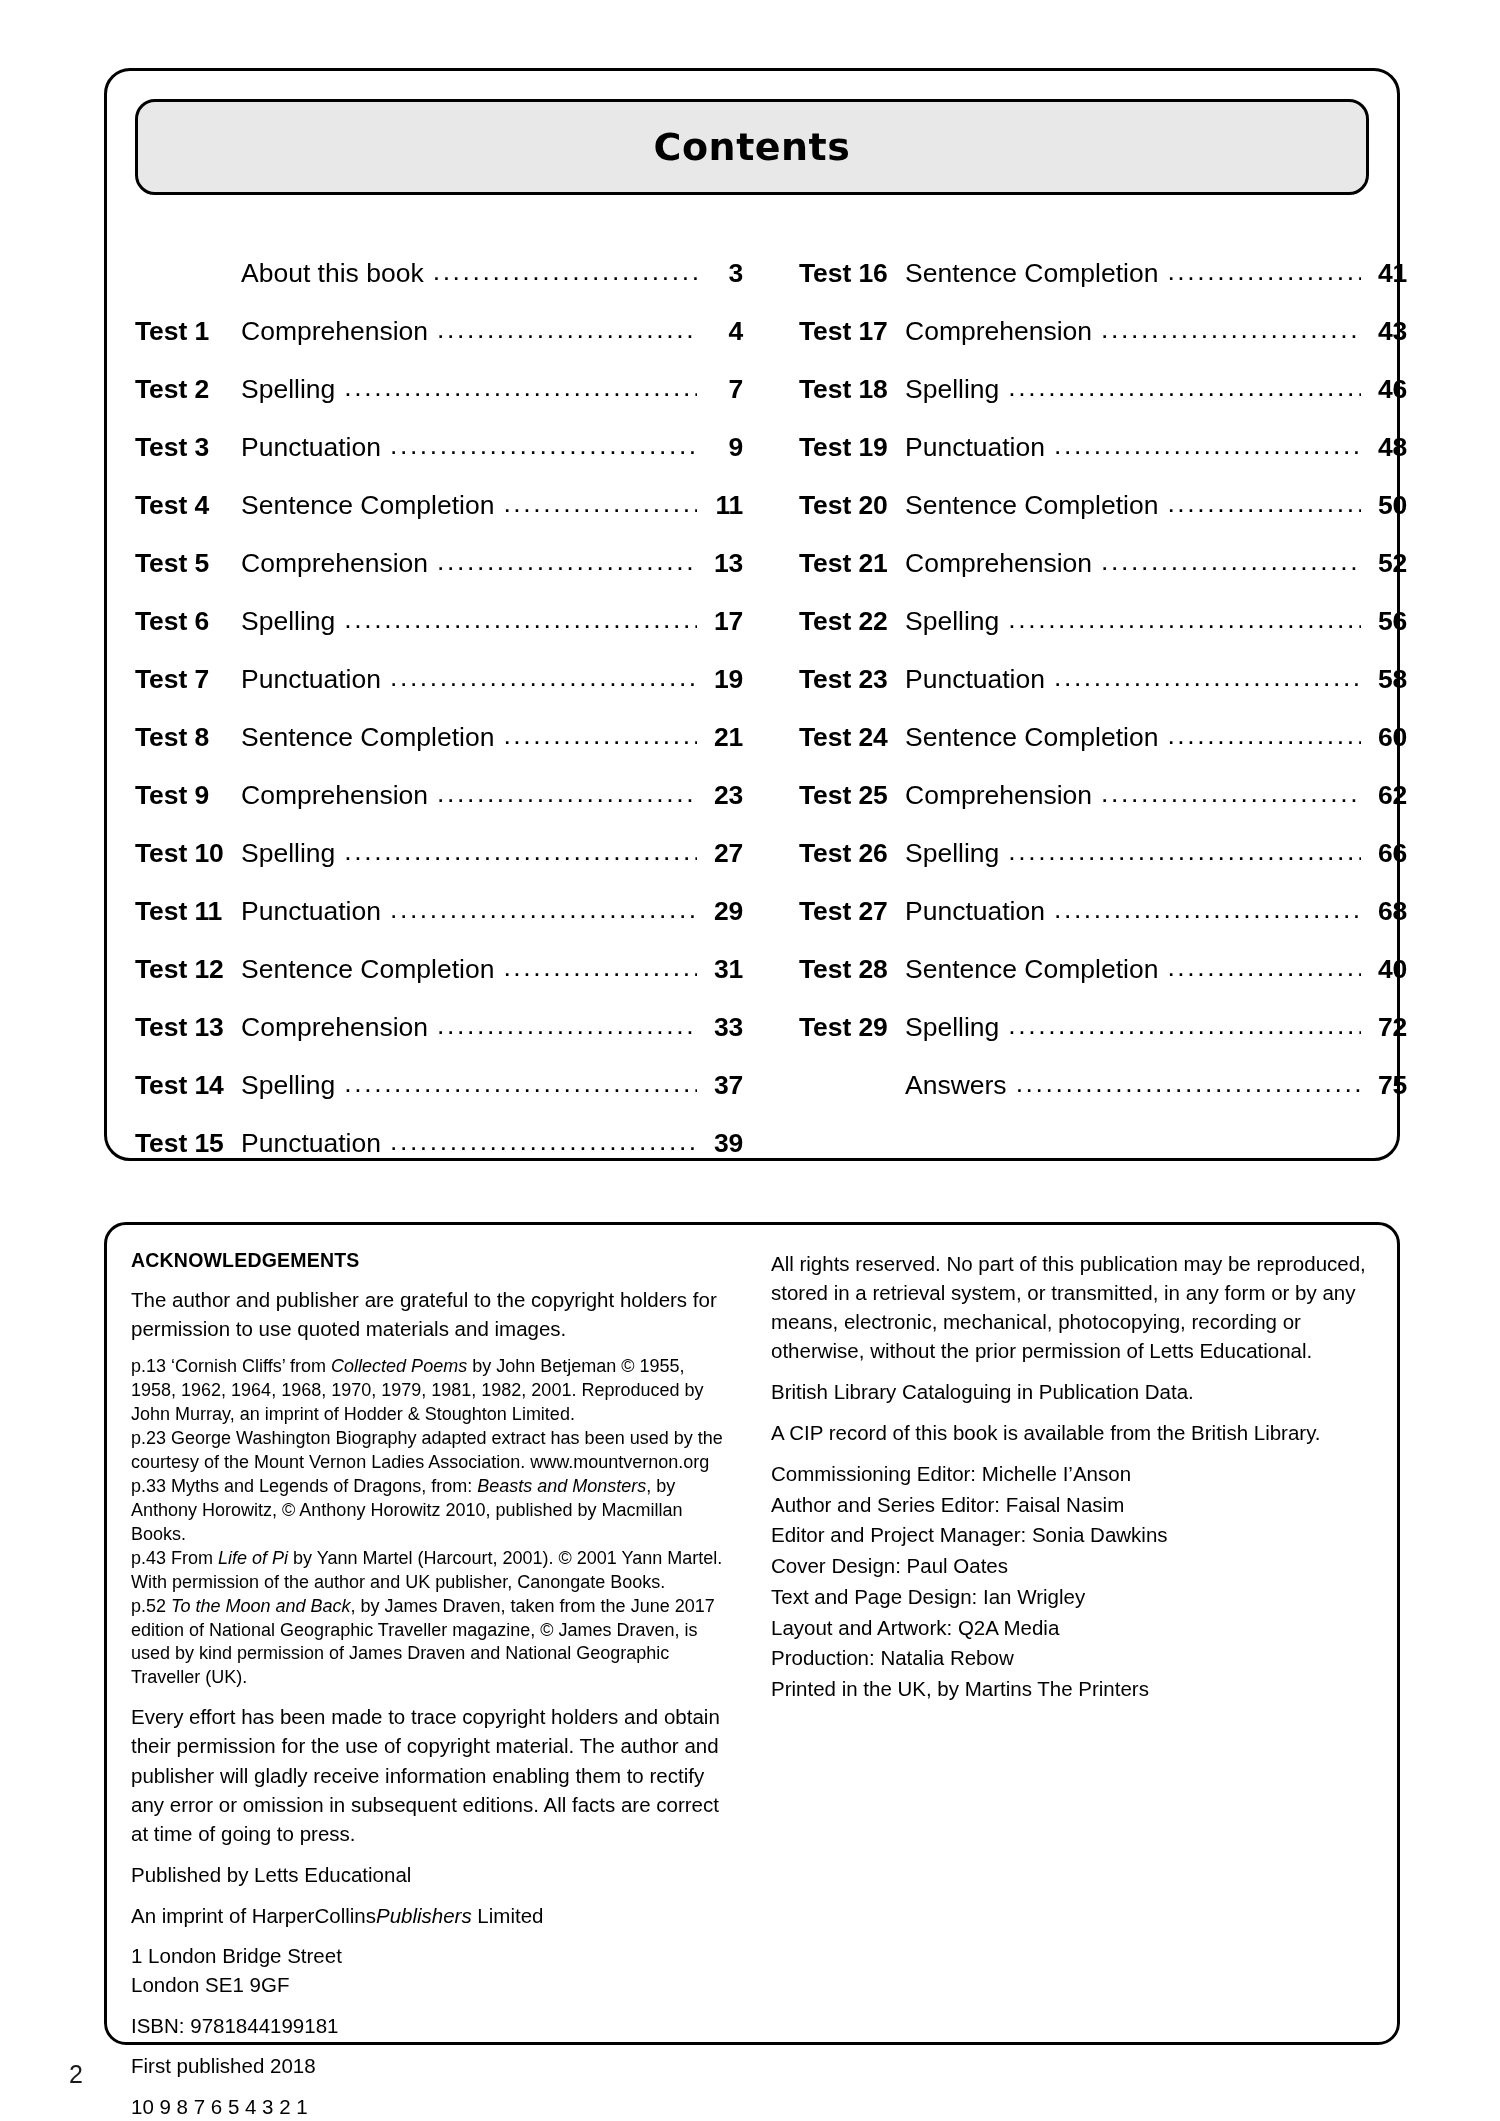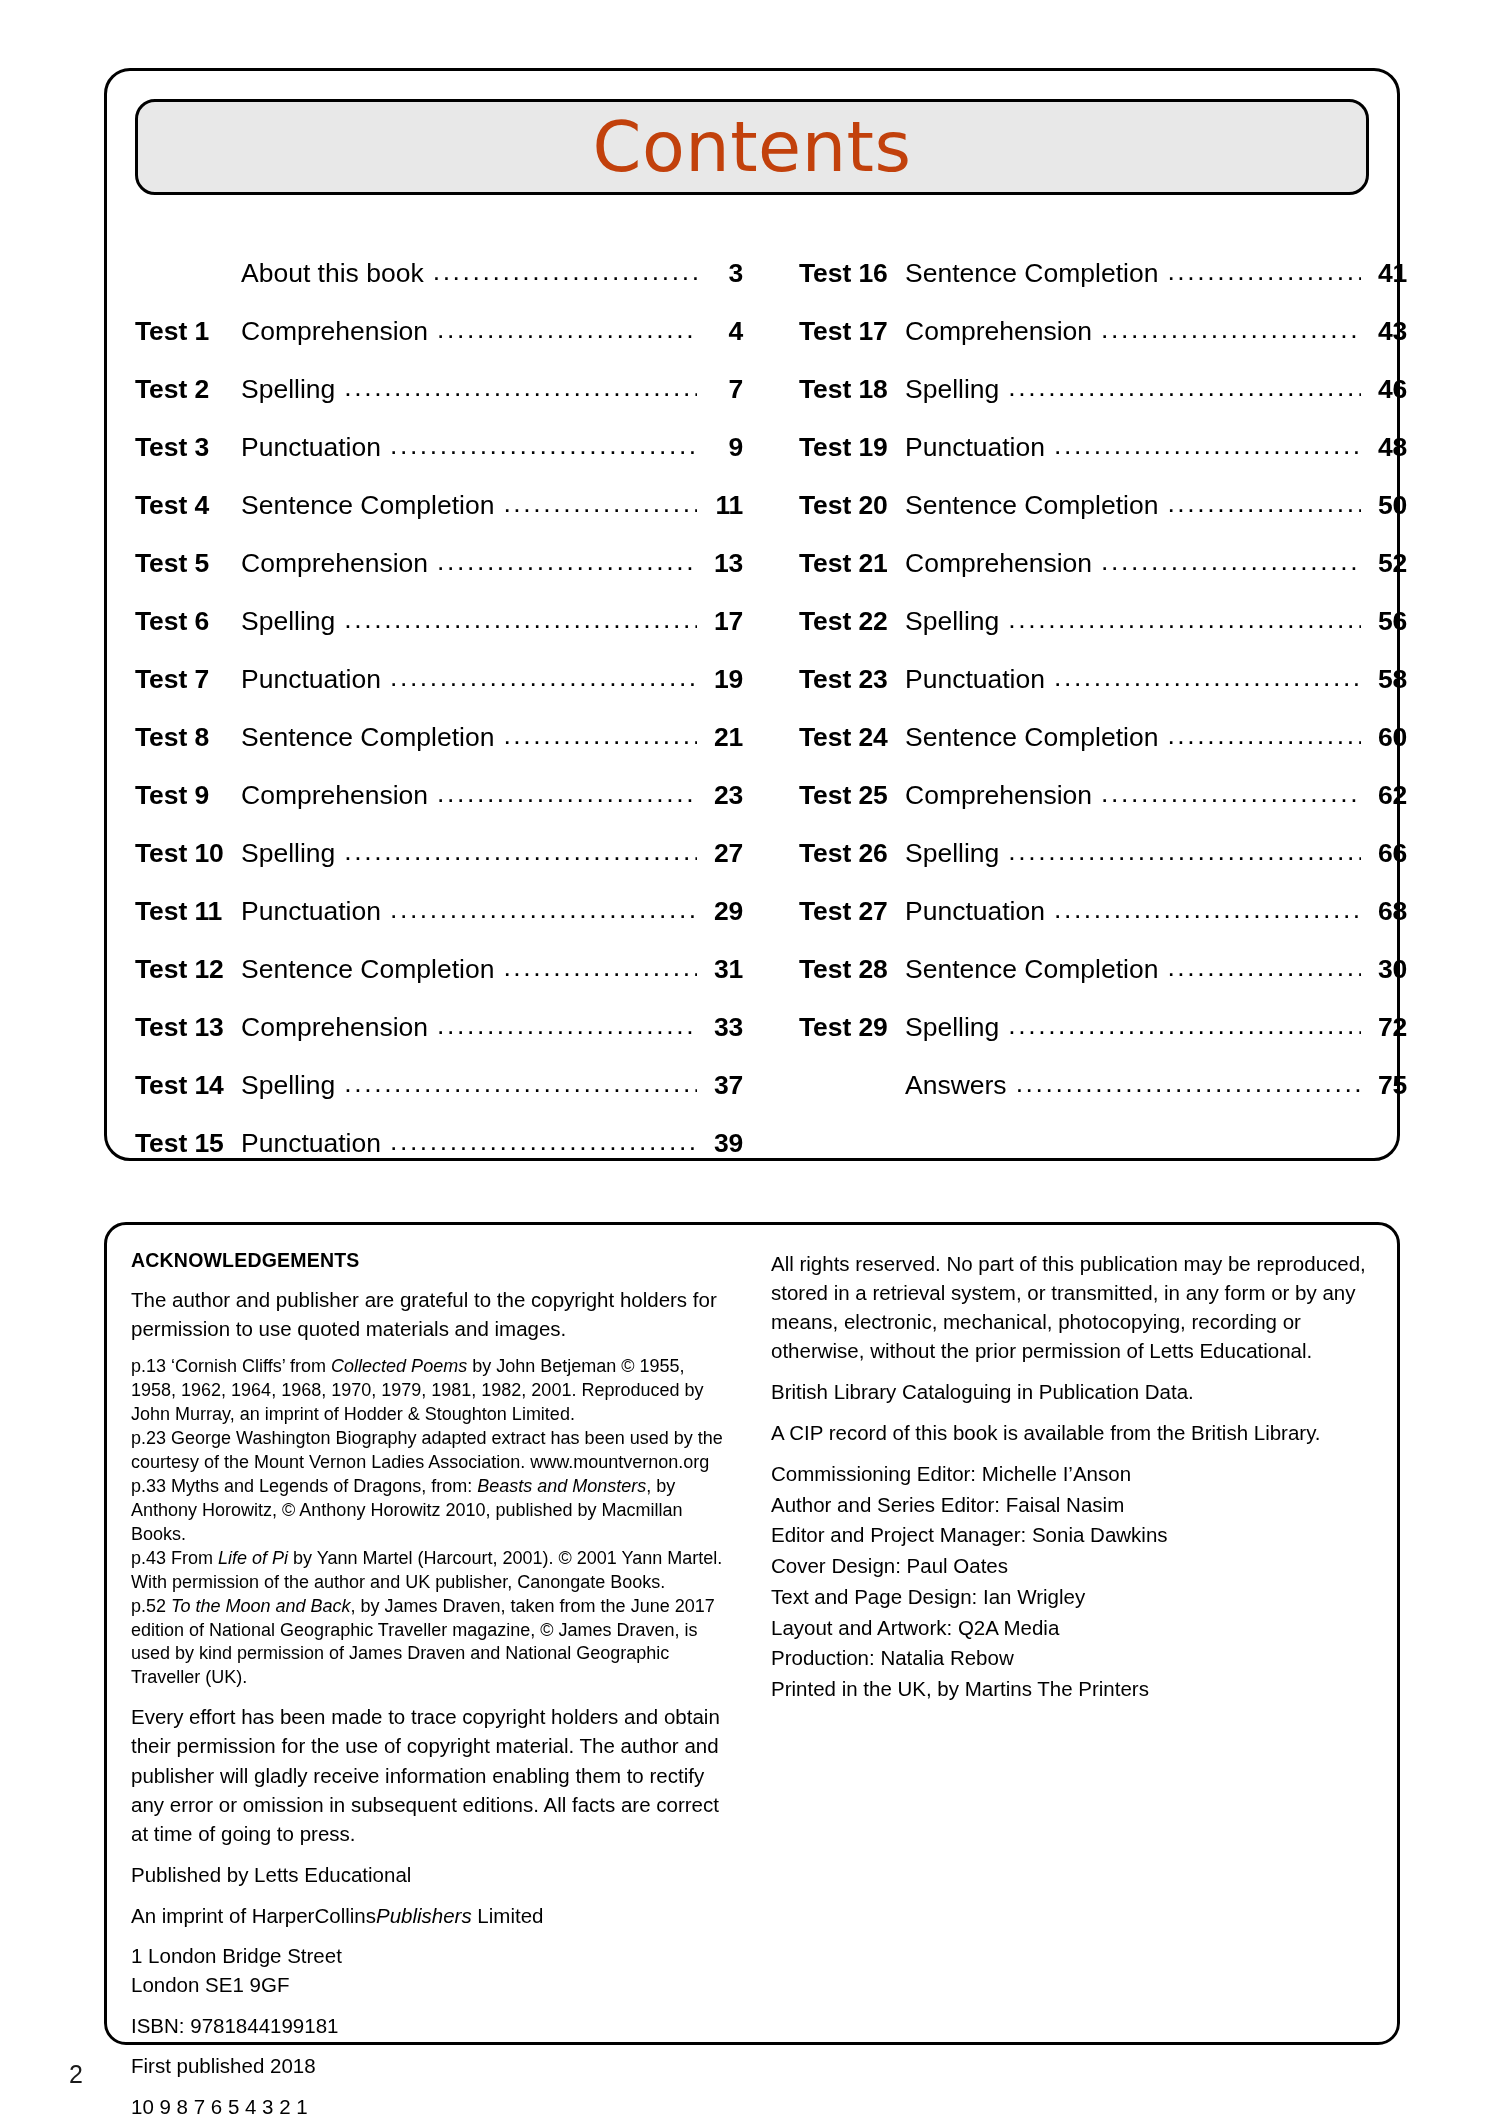--- a/index.html
+++ b/index.html
@@ -35,24 +35,24 @@
     border: 3px solid #000;
     border-radius: 20px;
     background: #e8e8e8;
     display: flex;
     align-items: center;
     justify-content: center;
   }
 
   .contents-title {
     font-family: "DejaVu Sans", sans-serif;
-    font-weight: normal;
-    font-size: 70px;
+    font-weight: bold;
+    font-size: 38px;
     letter-spacing: 0.5px;
-    color: #c2410c;
+    color: #000000;
   }
 
   .toc-columns {
     position: absolute;
     left: 28px;
     top: 160px;
     right: 20px;
     display: flex;
     gap: 56px;
   }
@@ -361,21 +361,21 @@
         <div class="toc-row">
           <span class="toc-test">Test 27</span>
           <span class="toc-label">Punctuation</span>
           <span class="toc-dots">......................................................................................</span>
           <span class="toc-page">68</span>
         </div>
         <div class="toc-row">
           <span class="toc-test">Test 28</span>
           <span class="toc-label">Sentence Completion</span>
           <span class="toc-dots">......................................................................................</span>
-          <span class="toc-page">30</span>
+          <span class="toc-page">40</span>
         </div>
         <div class="toc-row">
           <span class="toc-test">Test 29</span>
           <span class="toc-label">Spelling</span>
           <span class="toc-dots">......................................................................................</span>
           <span class="toc-page">72</span>
         </div>
         <div class="toc-row plain">
           <span class="toc-test empty"></span>
           <span class="toc-label">Answers</span>

